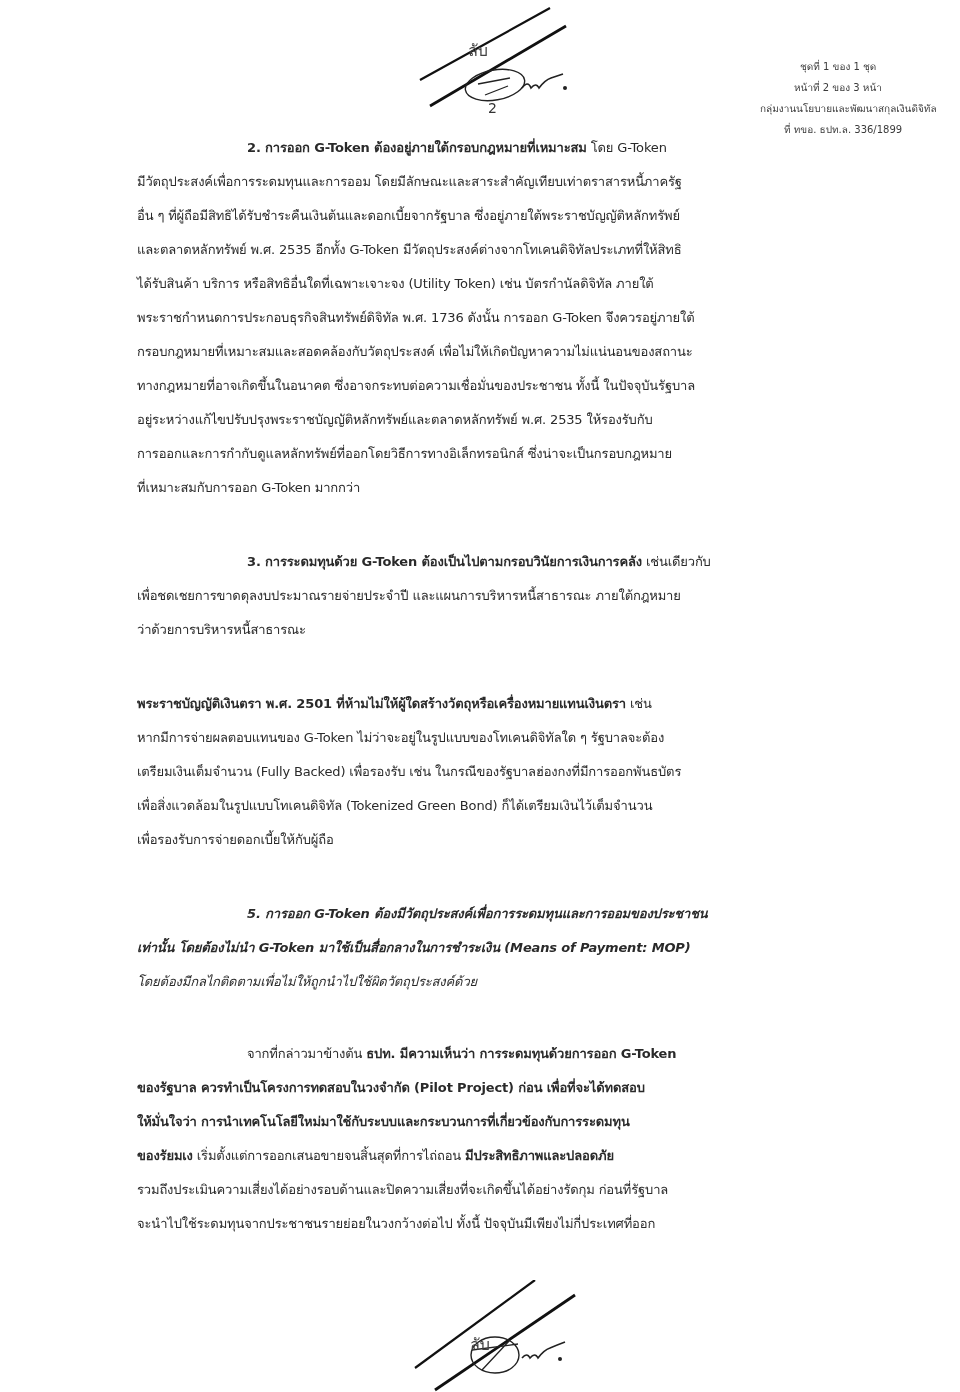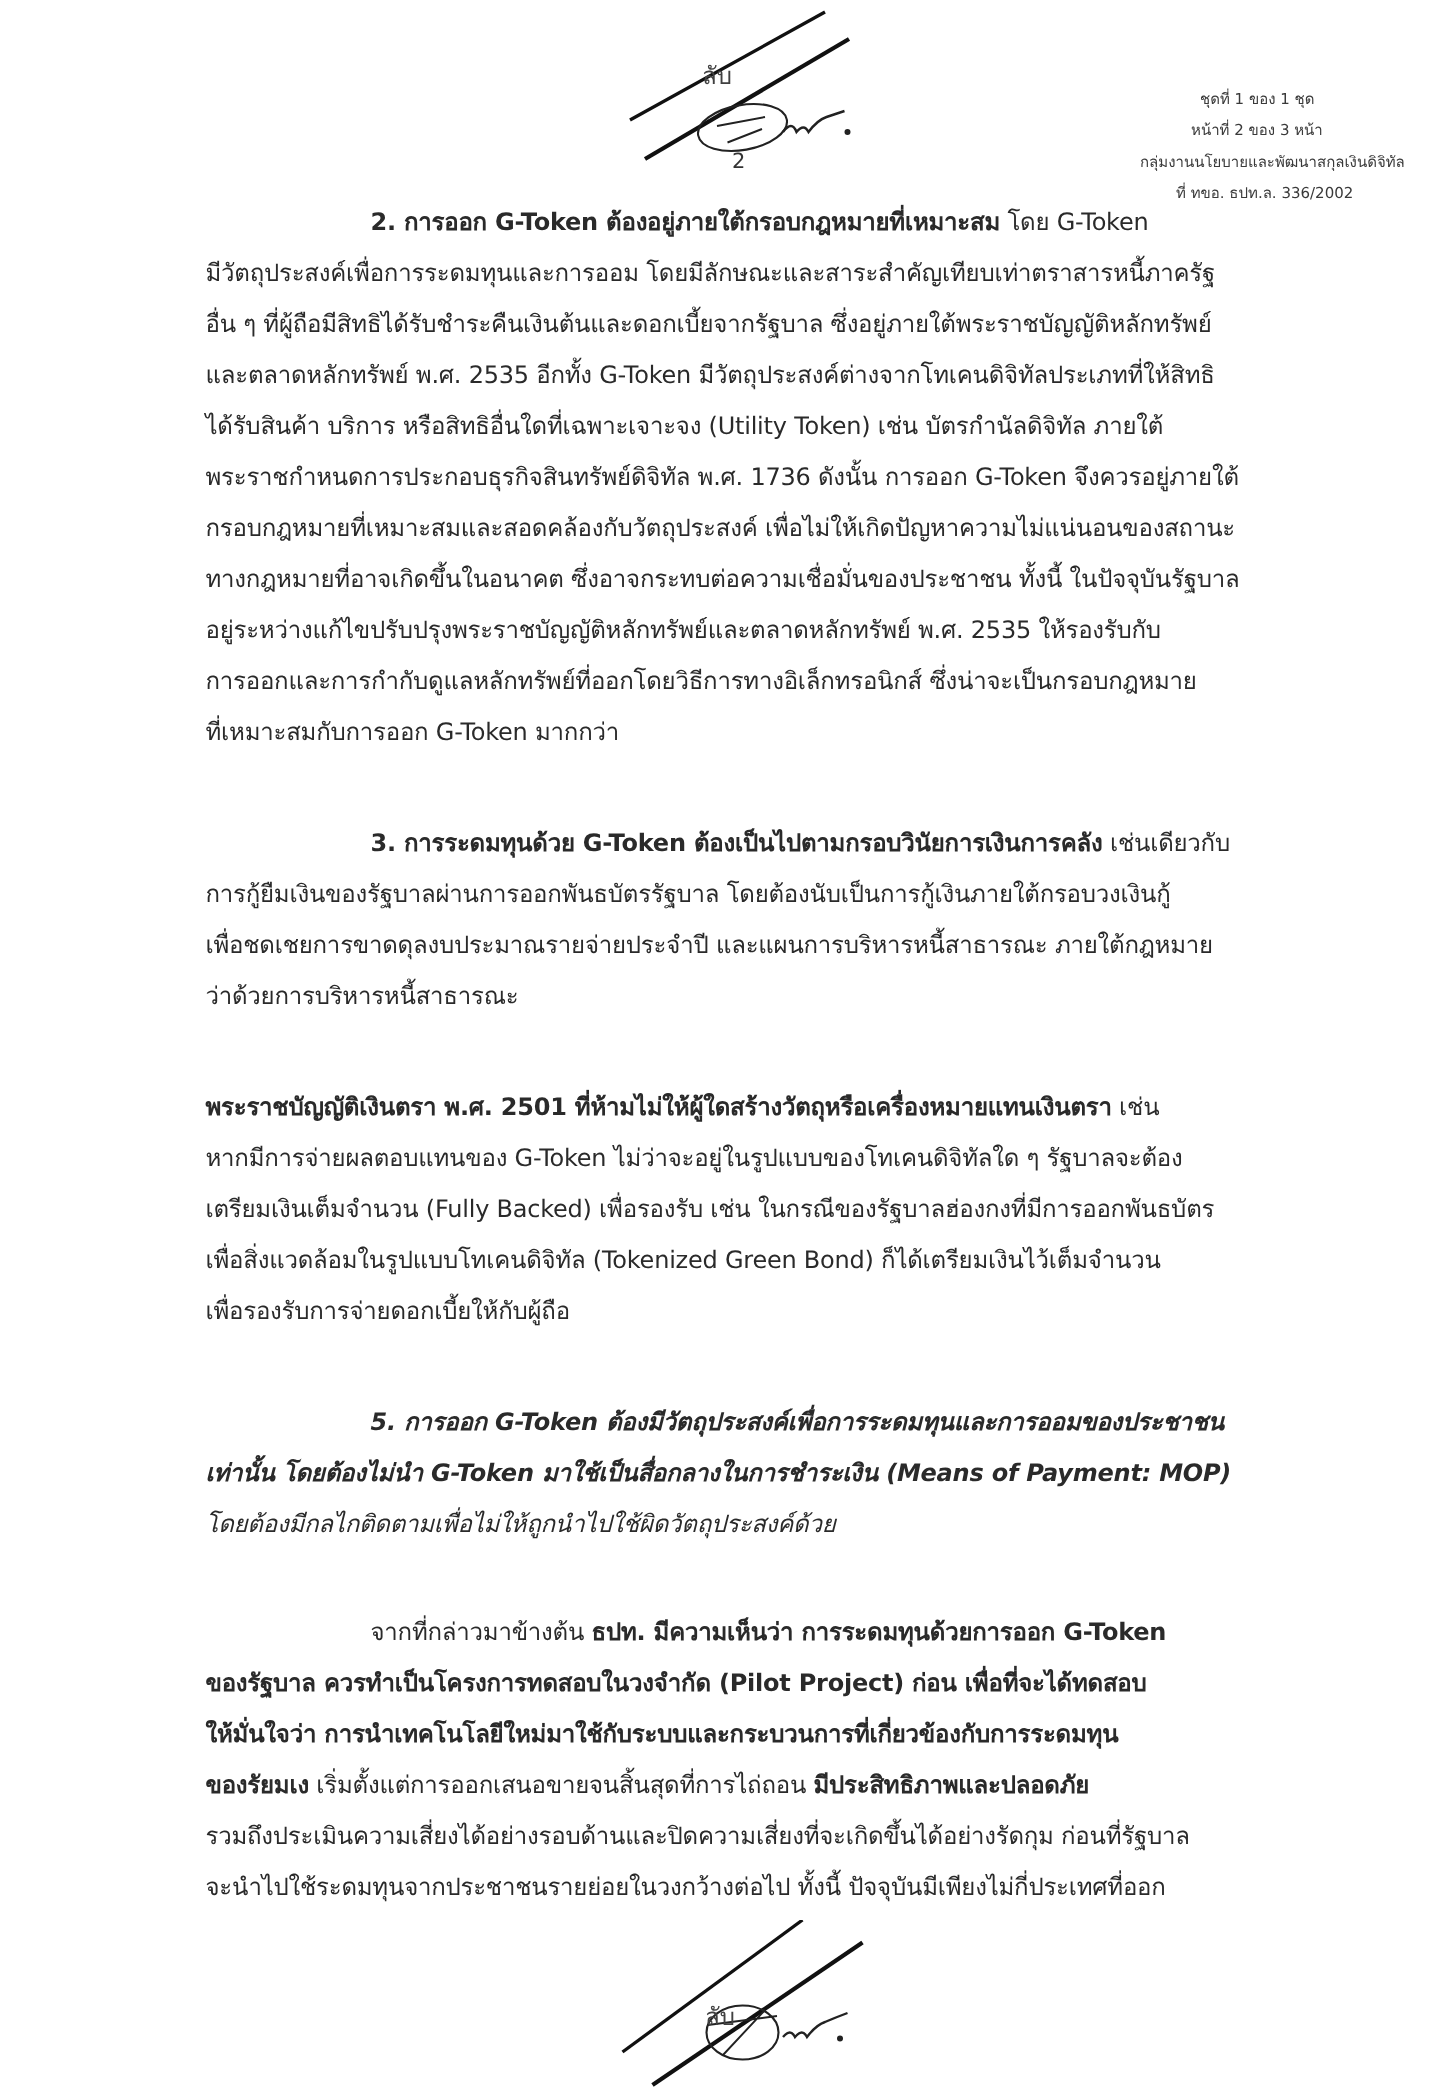--- a/index.html
+++ b/index.html
@@ -18,21 +18,21 @@
   .hdr .r3 { padding-left: 0px; margin-left: -10px; }
   .hdr .r4 { padding-left: 14px; }
 
   
   .stamp { position: absolute; }
   .stamp svg { display: block; }
   .stamp-word { position: absolute; font-family: Liberation Sans, sans-serif; font-size: 16px; color: #404040; }
   .stamp-page { position: absolute; font-size: 14px; color: #333; }
 
   
-  .body { position: absolute; left: 137px; top: 131px; width: 712px; font-size: 16px; line-height: 34px; }
+  .body { position: absolute; left: 137px; top: 131px; width: 712px; font-size: 13px; line-height: 34px; }
   .line { white-space: nowrap; height: 34px; overflow: visible; letter-spacing: -0.15px; }
   .ind { padding-left: 110px; }
   .b { font-weight: bold; }
 </style>
 </head>
 <body>
 
 <div class="page">
 
   <div class="stamp" style="left:410px; top:0px; width:180px; height:125px;">
@@ -45,40 +45,39 @@
       <circle cx="155" cy="88" r="2" fill="#222"></circle>
     </svg>
     <span class="stamp-word" style="left:58px; top:38px;">ลับ</span>
     <span class="stamp-page" style="left:78px; top:100px;">2</span>
   </div>
 
   <div class="hdr">
     <div class="r r1">ชุดที่  1  ของ 1   ชุด</div>
     <div class="r r2">หน้าที่  2 ของ  3  หน้า</div>
     <div class="r r3">กลุ่มงานนโยบายและพัฒนาสกุลเงินดิจิทัล</div>
-    <div class="r r4">ที่ ทขอ. ธปท.ล. 336/2002</div>
+    <div class="r r4">ที่ ทขอ. ธปท.ล. 336/1899</div>
   </div>
 
   <div class="body" id="doc-body">
       <div>
         <div class="line ind"><span class="b">2. การออก G-Token ต้องอยู่ภายใต้กรอบกฎหมายที่เหมาะสม</span><span>  โดย G-Token</span></div>
         <div class="line"><span>มีวัตถุประสงค์เพื่อการระดมทุนและการออม โดยมีลักษณะและสาระสำคัญเทียบเท่าตราสารหนี้ภาครัฐ</span></div>
         <div class="line"><span>อื่น ๆ ที่ผู้ถือมีสิทธิได้รับชำระคืนเงินต้นและดอกเบี้ยจากรัฐบาล ซึ่งอยู่ภายใต้พระราชบัญญัติหลักทรัพย์</span></div>
         <div class="line"><span>และตลาดหลักทรัพย์ พ.ศ. 2535  อีกทั้ง G-Token มีวัตถุประสงค์ต่างจากโทเคนดิจิทัลประเภทที่ให้สิทธิ</span></div>
         <div class="line"><span>ได้รับสินค้า บริการ หรือสิทธิอื่นใดที่เฉพาะเจาะจง (Utility Token) เช่น บัตรกำนัลดิจิทัล ภายใต้</span></div>
         <div class="line"><span>พระราชกำหนดการประกอบธุรกิจสินทรัพย์ดิจิทัล พ.ศ. 1736 ดังนั้น การออก G-Token จึงควรอยู่ภายใต้</span></div>
         <div class="line"><span>กรอบกฎหมายที่เหมาะสมและสอดคล้องกับวัตถุประสงค์ เพื่อไม่ให้เกิดปัญหาความไม่แน่นอนของสถานะ</span></div>
         <div class="line"><span>ทางกฎหมายที่อาจเกิดขึ้นในอนาคต ซึ่งอาจกระทบต่อความเชื่อมั่นของประชาชน ทั้งนี้ ในปัจจุบันรัฐบาล</span></div>
         <div class="line"><span>อยู่ระหว่างแก้ไขปรับปรุงพระราชบัญญัติหลักทรัพย์และตลาดหลักทรัพย์ พ.ศ. 2535 ให้รองรับกับ</span></div>
         <div class="line"><span>การออกและการกำกับดูแลหลักทรัพย์ที่ออกโดยวิธีการทางอิเล็กทรอนิกส์ ซึ่งน่าจะเป็นกรอบกฎหมาย</span></div>
         <div class="line"><span>ที่เหมาะสมกับการออก G-Token มากกว่า</span></div>
       </div>
       <div style="margin-top: 40px;">
         <div class="line ind"><span class="b">3. การระดมทุนด้วย G-Token ต้องเป็นไปตามกรอบวินัยการเงินการคลัง</span><span> เช่นเดียวกับ</span></div>
-        <div class="line"><span>การกู้ยืมเงินของรัฐบาลผ่านการออกพันธบัตรรัฐบาล  โดยต้องนับเป็นการกู้เงินภายใต้กรอบวงเงินกู้</span></div>
         <div class="line"><span>เพื่อชดเชยการขาดดุลงบประมาณรายจ่ายประจำปี และแผนการบริหารหนี้สาธารณะ ภายใต้กฎหมาย</span></div>
         <div class="line"><span>ว่าด้วยการบริหารหนี้สาธารณะ</span></div>
       </div>
       <div style="margin-top: 40px;">
         <div class="line"><span class="b">พระราชบัญญัติเงินตรา พ.ศ. 2501 ที่ห้ามไม่ให้ผู้ใดสร้างวัตถุหรือเครื่องหมายแทนเงินตรา</span><span> เช่น</span></div>
         <div class="line"><span>หากมีการจ่ายผลตอบแทนของ G-Token ไม่ว่าจะอยู่ในรูปแบบของโทเคนดิจิทัลใด ๆ รัฐบาลจะต้อง</span></div>
         <div class="line"><span>เตรียมเงินเต็มจำนวน (Fully Backed) เพื่อรองรับ เช่น ในกรณีของรัฐบาลฮ่องกงที่มีการออกพันธบัตร</span></div>
         <div class="line"><span>เพื่อสิ่งแวดล้อมในรูปแบบโทเคนดิจิทัล (Tokenized Green Bond) ก็ได้เตรียมเงินไว้เต็มจำนวน</span></div>
         <div class="line"><span>เพื่อรองรับการจ่ายดอกเบี้ยให้กับผู้ถือ</span></div>
       </div>

